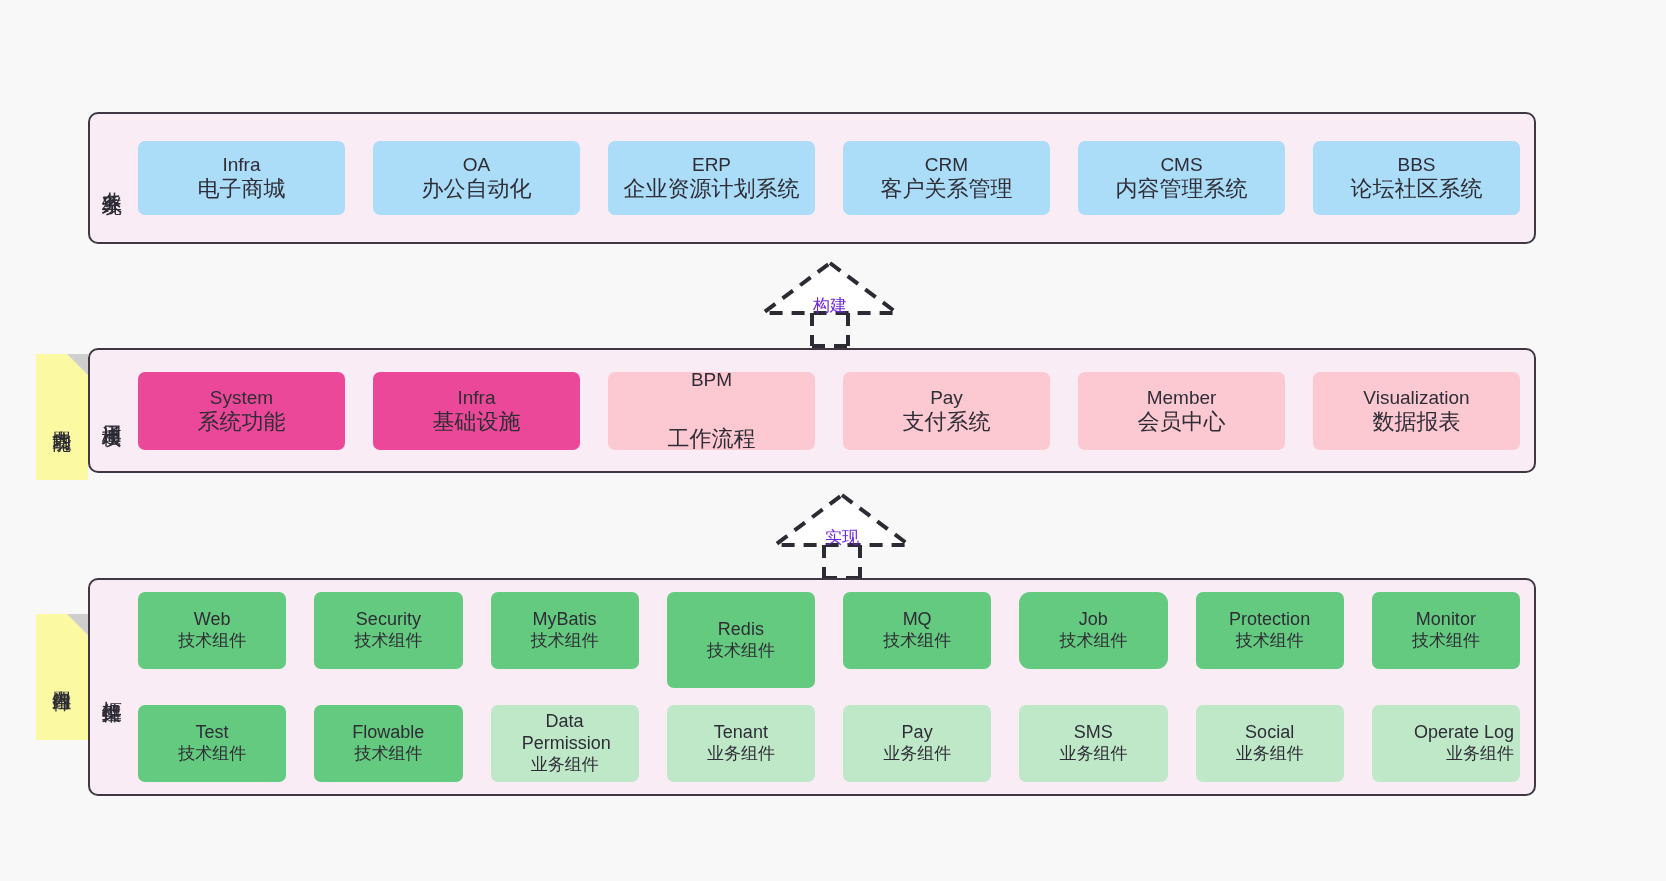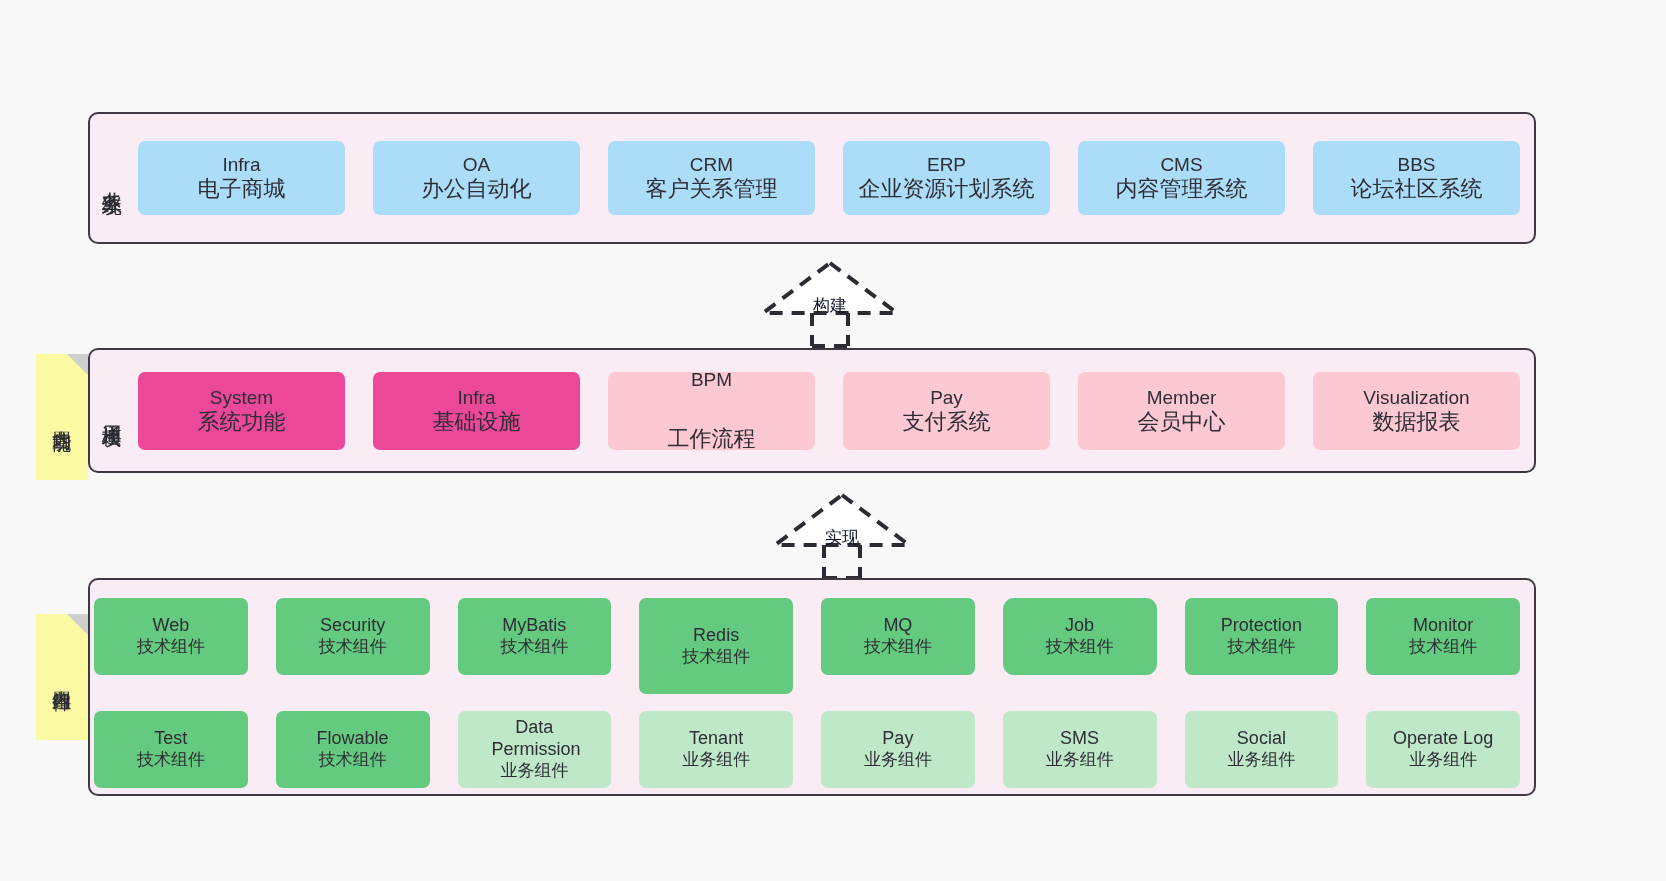--- a/index.html
+++ b/index.html
@@ -100,21 +100,21 @@
   }
 
   
   .arrow { position: absolute; }
   .arrow svg { display: block; overflow: visible; }
   .arrow .alabel {
     position: absolute;
     left: 50%;
     transform: translateX(-50%);
     font-size: 17px;
-    color: #0f172a;
+    color: #6d28d9;
     background: transparent;
     white-space: nowrap;
   }
 </style>
 </head>
 <body>
 
 <div class="canvas">
 
   <div class="layer" style="left:88px; top:112px; width:1448px; height:132px;">
@@ -123,26 +123,26 @@
       <div class="row">
         <div class="node blue" style="height:74px;">
           <span class="n-en">Infra</span>
           <span class="n-cn">电子商城</span>
         </div>
         <div class="node blue" style="height:74px;">
           <span class="n-en">OA</span>
           <span class="n-cn">办公自动化</span>
         </div>
         <div class="node blue" style="height:74px;">
+          <span class="n-en">ERP</span>
+          <span class="n-cn">企业资源计划系统</span>
+        </div>
+        <div class="node blue" style="height:74px;">
           <span class="n-en">CRM</span>
           <span class="n-cn">客户关系管理</span>
-        </div>
-        <div class="node blue" style="height:74px;">
-          <span class="n-en">ERP</span>
-          <span class="n-cn">企业资源计划系统</span>
         </div>
         <div class="node blue" style="height:74px;">
           <span class="n-en">CMS</span>
           <span class="n-cn">内容管理系统</span>
         </div>
         <div class="node blue" style="height:74px;">
           <span class="n-en">BBS</span>
           <span class="n-cn">论坛社区系统</span>
         </div>
       </div>
@@ -204,21 +204,21 @@
       <path d="M52,88 L88,88" fill="none" stroke="#2c2b33" stroke-width="4" stroke-dasharray="13,9"></path>
     </svg>
     <span class="alabel" style="top:36px;">实现</span>
   </div>
 
   <div class="note" style="left:36px; top:614px; width:52px; height:126px;">
     <span class="fold"></span>
     <span>内置组件</span>
   </div>
 
-  <div class="layer" style="left:88px; top:578px; width:1448px; height:218px;flex-direction:column;">
+  <div class="layer" style="left:88px; top:578px; width:1448px; height:218px;">
     <div class="layer-title">框架组件</div>
     <div class="layer-body">
 
       <div class="row eight">
         <div class="node green small" style="height:77px;">
           <span class="n-en">Web</span>
           <span class="n-cn">技术组件</span>
         </div>
         <div class="node green small" style="height:77px;">
           <span class="n-en">Security</span>
@@ -272,21 +272,21 @@
           <span class="n-cn">业务组件</span>
         </div>
         <div class="node lightgreen small" style="height:77px;">
           <span class="n-en">SMS</span>
           <span class="n-cn">业务组件</span>
         </div>
         <div class="node lightgreen small" style="height:77px;">
           <span class="n-en">Social</span>
           <span class="n-cn">业务组件</span>
         </div>
-        <div class="node lightgreen small" style="height:77px;">
+        <div class="node lightgreen small" style="height:77px;align-items:flex-end;">
           <span class="n-en">Operate Log</span>
           <span class="n-cn">业务组件</span>
         </div>
       </div>
 
     </div>
   </div>
 
 </div>
 

